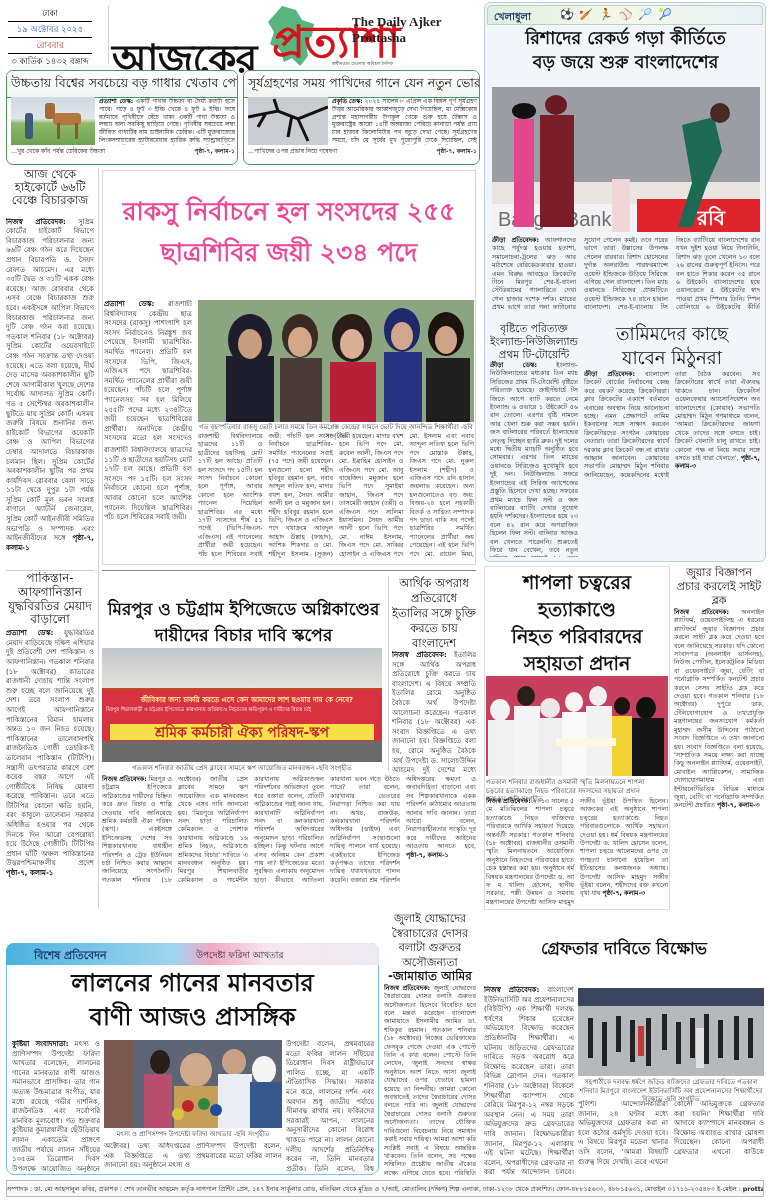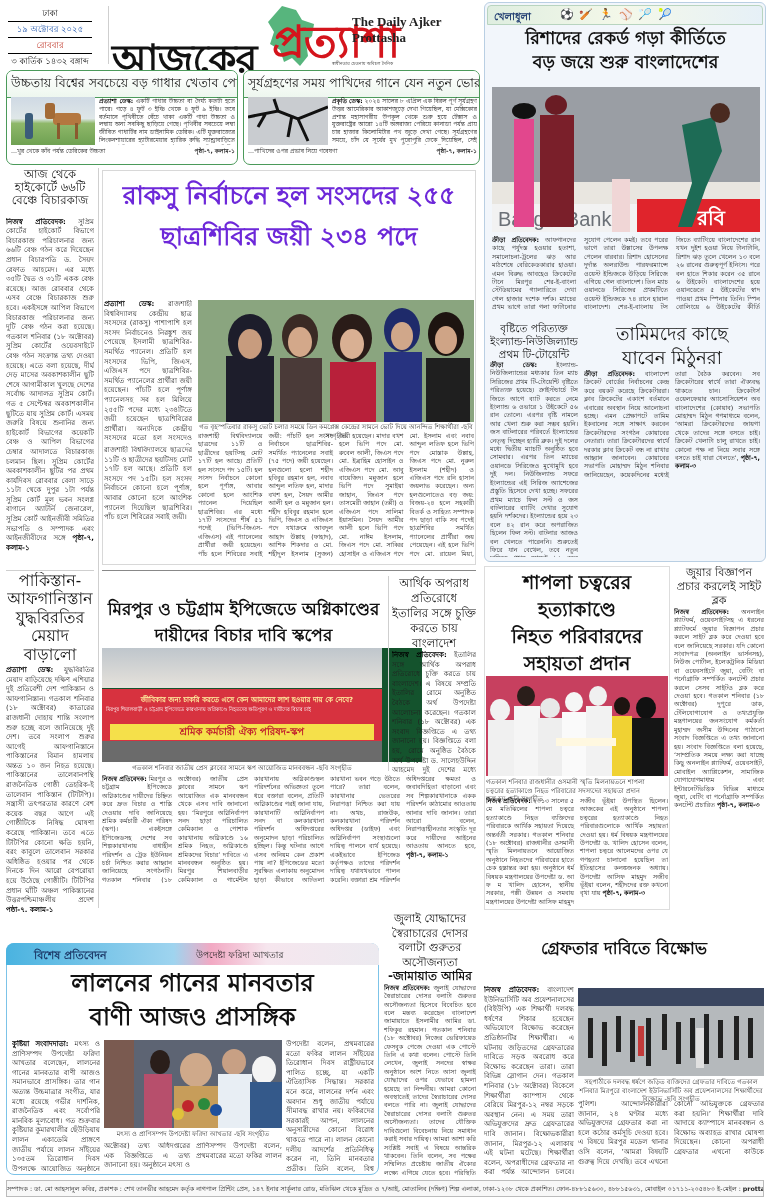--- a/index.html
+++ b/index.html
@@ -103,31 +103,31 @@
 <div class="abs" style="left:6px;top:168px;width:88px;height:400px;overflow:hidden;">
   <div class="headline" style="font-size:11.5px;margin-bottom:10px;">আজ থেকে হাইকোর্টে ৬৬টি বেঞ্চে বিচারকাজ</div>
   <div class="body-text" style="height:372px;">
     <b>নিজস্ব প্রতিবেদক:</b>
     <span>সুপ্রিম কোর্টের হাইকোর্ট বিভাগে বিচারকাজ পরিচালনার জন্য ৬৬টি বেঞ্চ গঠন করে দিয়েছেন প্রধান বিচারপতি ড. সৈয়দ রেফাত আহমেদ। এর মধ্যে ৩৫টি দ্বৈত ও ৩১টি একক বেঞ্চ রয়েছে। আজ রোববার থেকে এসব বেঞ্চে বিচারকাজ শুরু হবে। একইসঙ্গে আপিল বিভাগে বিচারকাজ পরিচালনার জন্য দুটি বেঞ্চ গঠন করা হয়েছে। গতকাল শনিবার (১৮ অক্টোবর) সুপ্রিম কোর্টের ওয়েবসাইটে বেঞ্চ গঠন সংক্রান্ত তথ্য দেওয়া হয়েছে। এতে বলা হয়েছে, দীর্ঘ দেড় মাসের অবকাশকালীন ছুটি শেষে আগামীকাল খুলছে দেশের সর্বোচ্চ আদালত সুপ্রিম কোর্ট। গত ৫ সেপ্টেম্বর অবকাশকালীন ছুটিতে যায় সুপ্রিম কোর্ট। এসময় জরুরি বিষয়ে শুনানির জন্য হাইকোর্ট বিভাগের কয়েকটি বেঞ্চ ও আপিল বিভাগের চেম্বার আদালতে বিচারকাজ চলমান ছিল। সুপ্রিম কোর্টের অবকাশকালীন ছুটির পর প্রথম কার্যদিবস রোববার বেলা সাড়ে ১১টা থেকে দুপুর ১টা পর্যন্ত সুপ্রিম কোর্ট মূল ভবন সংলগ্ন বাগানে অ্যাটর্নি জেনারেল, সুপ্রিম কোর্ট আইনজীবী সমিতির সভাপতি ও সম্পাদক এবং আইনজীবীদের সঙ্গে</span>
     <b>পৃষ্ঠা-৭, কলাম-১</b>
   </div>
 </div>
 <div class="rule-h" style="left:6px;top:570px;width:88px;"></div>
 <div class="abs" style="left:6px;top:572px;width:88px;height:340px;overflow:hidden;">
-  <div class="headline" style="font-size:16px;margin-bottom:2px;">পাকিস্তান-আফগানিস্তান যুদ্ধবিরতির মেয়াদ বাড়ালো</div>
+  <div class="headline" style="font-size:12px;margin-bottom:2px;">পাকিস্তান-আফগানিস্তান যুদ্ধবিরতির মেয়াদ বাড়ালো</div>
   <div class="body-text" style="height:295px;">
     <b>প্রত্যাশা ডেস্ক:</b>
     <span>যুদ্ধবিরতির মেয়াদ বাড়িয়েছে দক্ষিণ এশিয়ার দুই প্রতিবেশী দেশ পাকিস্তান ও আফগানিস্তান। গতকাল শনিবার (১৮ অক্টোবর) কাতারের রাজধানী দোহায় শান্তি সংলাপ শুরু হচ্ছে বলে জানিয়েছে দুই দেশ। তবে সংলাপ শুরুর আগেই আফগানিস্তানে পাকিস্তানের বিমান হামলায় অন্তত ১০ জন নিহত হয়েছে। পাকিস্তানের তালেবানপন্থি রাজনৈতিক গোষ্ঠী তেহরিক-ই তালেবান পাকিস্তান (টিটিপি)। সন্ত্রাসী তৎপরতার কারণে বেশ কয়েক বছর আগে এই গোষ্ঠীটিকে নিষিদ্ধ ঘোষণা করেছে পাকিস্তান। তবে এতে টিটিপির কোনো ক্ষতি হয়নি, বরং কাবুলে তালেবান সরকার অধিষ্ঠিত হওয়ার পর থেকে দিনকে দিন আরো বেপরোয়া হয়ে উঠেছে গোষ্ঠীটি। টিটিপির প্রধান ঘাঁটি অঞ্চল পাকিস্তানের উত্তরপশ্চিমাঞ্চলীয় প্রদেশ</span>
     <b>পৃষ্ঠা-৭, কলাম-১</b>
   </div>
 </div>
 <div class="rule-v" style="left:98px;top:168px;height:740px;"></div>
 
 <div class="abs" style="left:102px;top:170px;width:374px;height:395px;border:1px solid #d8d8d8;">
-  <div class="headline" style="color:#6d28d9;font-size:25px;line-height:41px;margin-top:4px;font-weight:bold;">
+  <div class="headline" style="color:#ec4899;font-size:25px;line-height:41px;margin-top:20px;font-weight:bold;">
     <div>রাকসু নির্বাচনে হল সংসদের ২৫৫</div>
     <div>ছাত্রশিবির জয়ী ২৩৪ পদে</div>
   </div>
 </div>
 <div class="body-text abs" style="left:104px;top:300px;width:88px;height:145px;">
   <b>প্রত্যাশা ডেস্ক:</b>
   <span>রাজশাহী বিশ্ববিদ্যালয় কেন্দ্রীয় ছাত্র সংসদের (রাকসু) পাশাপাশি হল সংসদ নির্বাচনেও নিরঙ্কুশ জয় পেয়েছে ইসলামী ছাত্রশিবির-সমর্থিত প্যানেল। প্রতিটি হল সংসদের ভিপি, জিএস, এজিএস পদে ছাত্রশিবির-সমর্থিত প্যানেলের প্রার্থীরা জয়ী হয়েছেন। পাঁচটি হলে পূর্ণাঙ্গ প্যানেলসহ সব হল মিলিয়ে ২৫৫টি পদের মধ্যে ২৩৪টিতে জয়ী হয়েছেন ছাত্রশিবিরের প্রার্থীরা। অন্যদিকে কেন্দ্রীয় সংসদের মতো হল সংসদেও কোনো পদে জয় পায়নি ছাত্রদল।</span>
 </div>
 <div class="photo" style="left:198px;top:300px;width:276px;height:122px;background:linear-gradient(#cbd8c4,#7a8e72);">
   <svg width="276" height="122" viewBox="0 0 276 122">
@@ -205,26 +205,26 @@
     <b>পৃষ্ঠা-৭, কলাম-৩</b>
   </div>
 </div>
 
 <div class="rule-h" style="left:102px;top:570px;width:374px;background:#888;"></div>
 
 <div class="headline" style="position:absolute;left:102px;top:596px;width:283px;font-size:17px;line-height:26px;font-weight:bold;">
   <div style="white-space:nowrap;">মিরপুর ও চট্টগ্রাম ইপিজেডে অগ্নিকাণ্ডের</div>
   <div>দায়ীদের বিচার দাবি স্কপের</div>
 </div>
-<div class="photo" style="left:102px;top:648px;width:320px;height:114px;background:#14532d;">
+<div class="photo" style="left:102px;top:648px;width:280px;height:114px;background:#a16207;">
   <div style="position:absolute;left:0;top:0;width:280px;height:40px;background:linear-gradient(#bfc6cc,#e6e2db);"></div>
   <div style="position:absolute;left:0;top:41px;width:280px;height:52px;background:#d7323f;"></div>
   <div style="position:absolute;left:20px;top:46px;width:250px;font-size:7px;color:#fff3a0;font-weight:bold;text-align:center;">জীবিকার জন্য চাকরি করতে এসে কেন আমাদের লাশ হওয়ার দায় কে নেবে?</div>
   <div style="position:absolute;left:4px;top:58px;width:272px;height:14px;font-size:5px;color:#fff;line-height:7px;">মিরপুর শিয়ালবাড়ী ও চট্টগ্রাম ইপিজেডে কারখানায় অগ্নিকাণ্ডে নিহতদের ক্ষতিপূরণ ও দায়ীদের বিচার চাই</div>
-  <div style="position:absolute;left:8px;top:76px;width:264px;height:16px;background:#f5e04a;color:#c01f2c;font-weight:bold;font-size:10px;text-align:center;line-height:16px;">শ্রমিক কর্মচারী ঐক্য পরিষদ-স্কপ</div>
+  <div style="position:absolute;left:8px;top:76px;width:264px;height:16px;background:#f5e04a;color:#c01f2c;font-weight:bold;font-size:14px;text-align:center;line-height:16px;">শ্রমিক কর্মচারী ঐক্য পরিষদ-স্কপ</div>
   <div style="position:absolute;left:0;top:93px;width:280px;height:21px;background:#6b6b6b;"></div>
 </div>
 <div class="caption abs" style="left:102px;top:764px;width:280px;">গতকাল শনিবার জাতীয় প্রেস ক্লাবের সামনে স্কপ আয়োজিত মানববন্ধন -ছবি সংগৃহীত</div>
 <div class="body-text cols5 abs" style="left:102px;top:775px;width:374px;height:133px;font-size:6.3px;line-height:8.4px;column-gap:6px;">
   <b>নিজস্ব প্রতিবেদক:</b>
   <span>মিরপুর ও চট্টগ্রাম ইপিজেডে অগ্নিকাণ্ডের দায়ীদের চিহ্নিত করে দ্রুত বিচার ও শাস্তি দেওয়ার দাবি জানিয়েছে শ্রমিক কর্মচারী ঐক্য পরিষদ (স্কপ)। একইসঙ্গে ইপিজেডসহ দেশের সব শিল্পকারখানায় বাধাহীন পরিদর্শন ও ট্রেড ইউনিয়ন চর্চা নিশ্চিত করার আহ্বান জানিয়েছে সংগঠনটি। গতকাল শনিবার (১৮ অক্টোবর) জাতীয় প্রেস ক্লাবের সামনে স্কপ আয়োজিত এক মানববন্ধন থেকে এসব দাবি জানানো হয়। ‘মিরপুরে অগ্নিনির্বাপণ সনদ ছাড়া পরিচালিত কেমিক্যাল ও পোশাক কারখানায় অগ্নিকাণ্ডে ১৬ শ্রমিক নিহত, অগ্নিকাণ্ডে শ্রমিকদের বিচার’ দাবিতে এ মানববন্ধন অনুষ্ঠিত হয়। মিরপুর শিয়ালবাড়ীর কেমিক্যাল ও গার্মেন্টস কারখানায় অগ্নিকাণ্ডস্থল পরিদর্শনের অভিজ্ঞতা তুলে ধরে বক্তারা বলেন, প্রতিটি অগ্নিকাণ্ডের পরই জানা যায়, কারখানাটি অগ্নিনির্বাপণ সনদ বা কলকারখানা পরিদর্শন অধিদপ্তরের অনুমোদন ছাড়া পরিচালিত হচ্ছিল। কিন্তু ঘটনার আগে এসব অনিয়ম কেন প্রকাশ পায় না? ইপিজেডের মতো সুরক্ষিত এলাকায় অনুমোদন ছাড়া কীভাবে আটতলা কারখানা ভবন গড়ে উঠতে পারে? তারা বলেন, কারখানার ভেতরের নিরাপত্তা নিশ্চিত করা যায় না। অথচ, রাজউক, কলকারখানা পরিদর্শন অধিদপ্তর (ডাইফ) এবং অগ্নিনির্বাপণ সংস্থাগুলো দায়িত্ব পালনে ব্যর্থ হয়েছে। একইভাবে ইপিজেড কর্তৃপক্ষও তাদের পরিদর্শন দায়িত্ব যথাযথভাবে পালন করেনি। বক্তারা শ্রম পরিদর্শন অধিদপ্তরের ক্ষমতা ও জবাবদিহিতা বাড়ানো এবং সব শিল্পকারখানাকে একক পরিদর্শন কাঠামোর আওতায় আনার দাবি জানান। তারা আরো বলেন, নিরাপত্তাহীনতার সংস্কৃতি দূর করে দায়ীদের আইনের আওতায় আনতে হবে,</span>
   <b>পৃষ্ঠা-৭, কলাম-১</b>
 </div>
 <div class="rule-v" style="left:388px;top:576px;height:195px;"></div>
 <div class="abs" style="left:392px;top:576px;width:84px;height:200px;overflow:hidden;">

